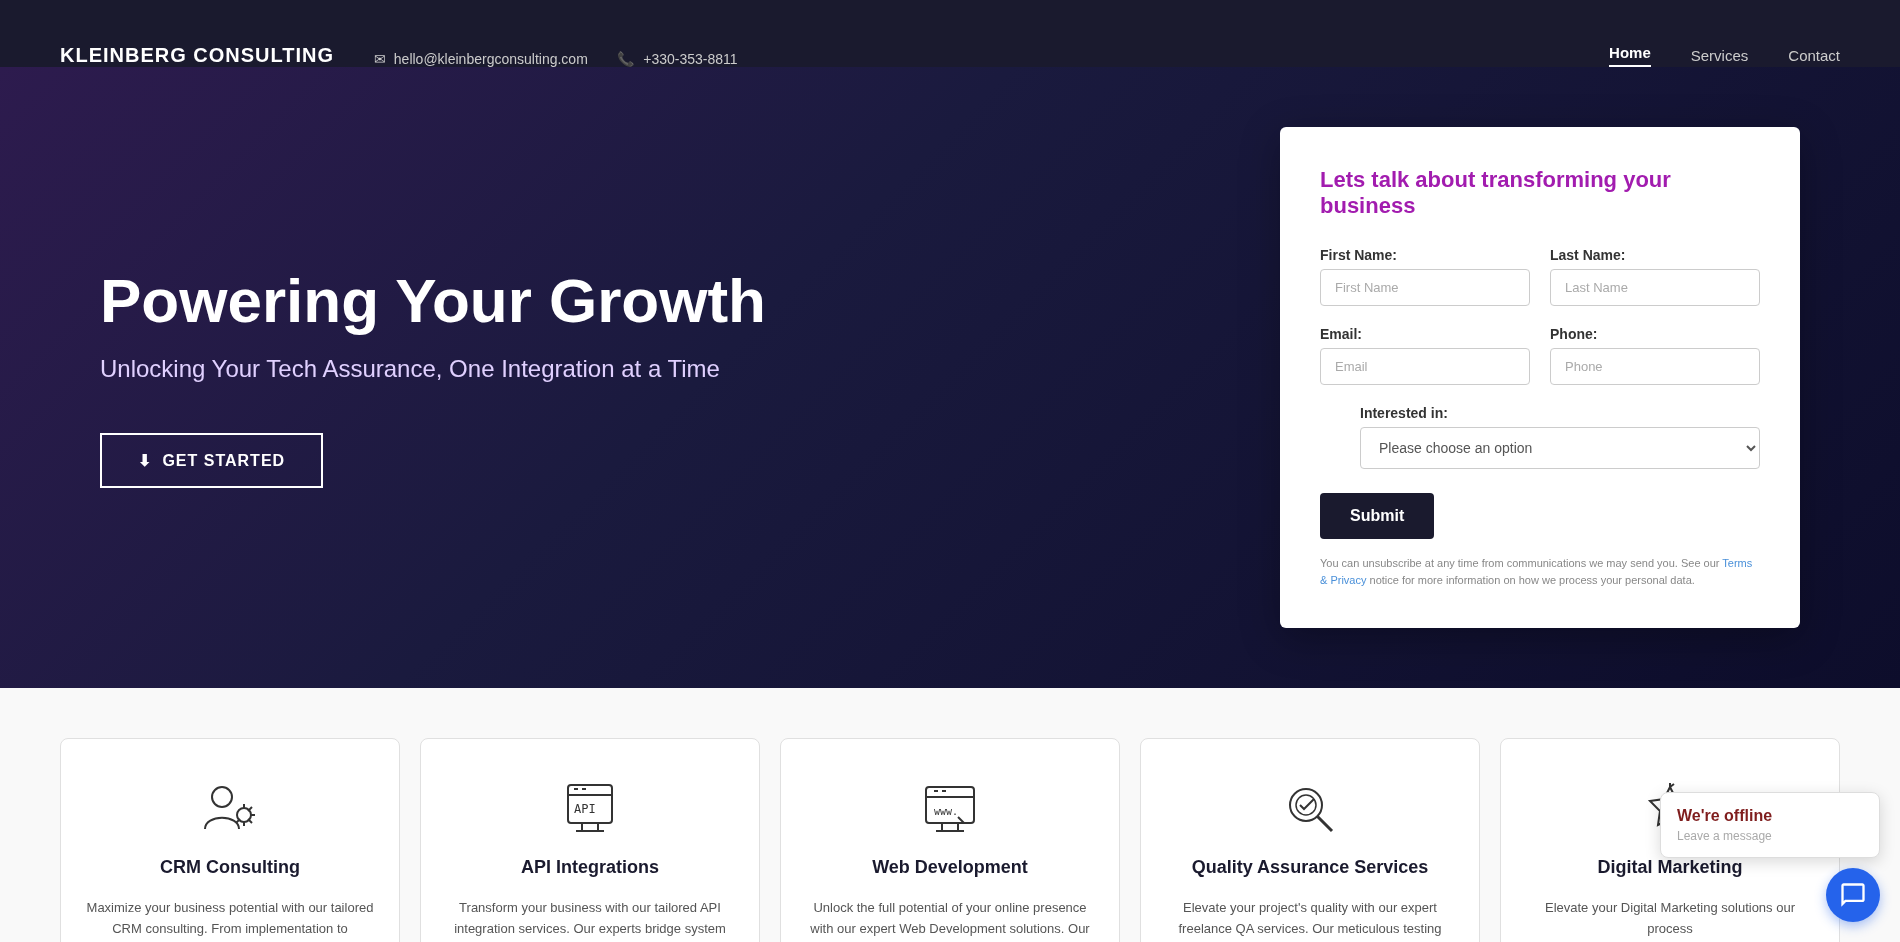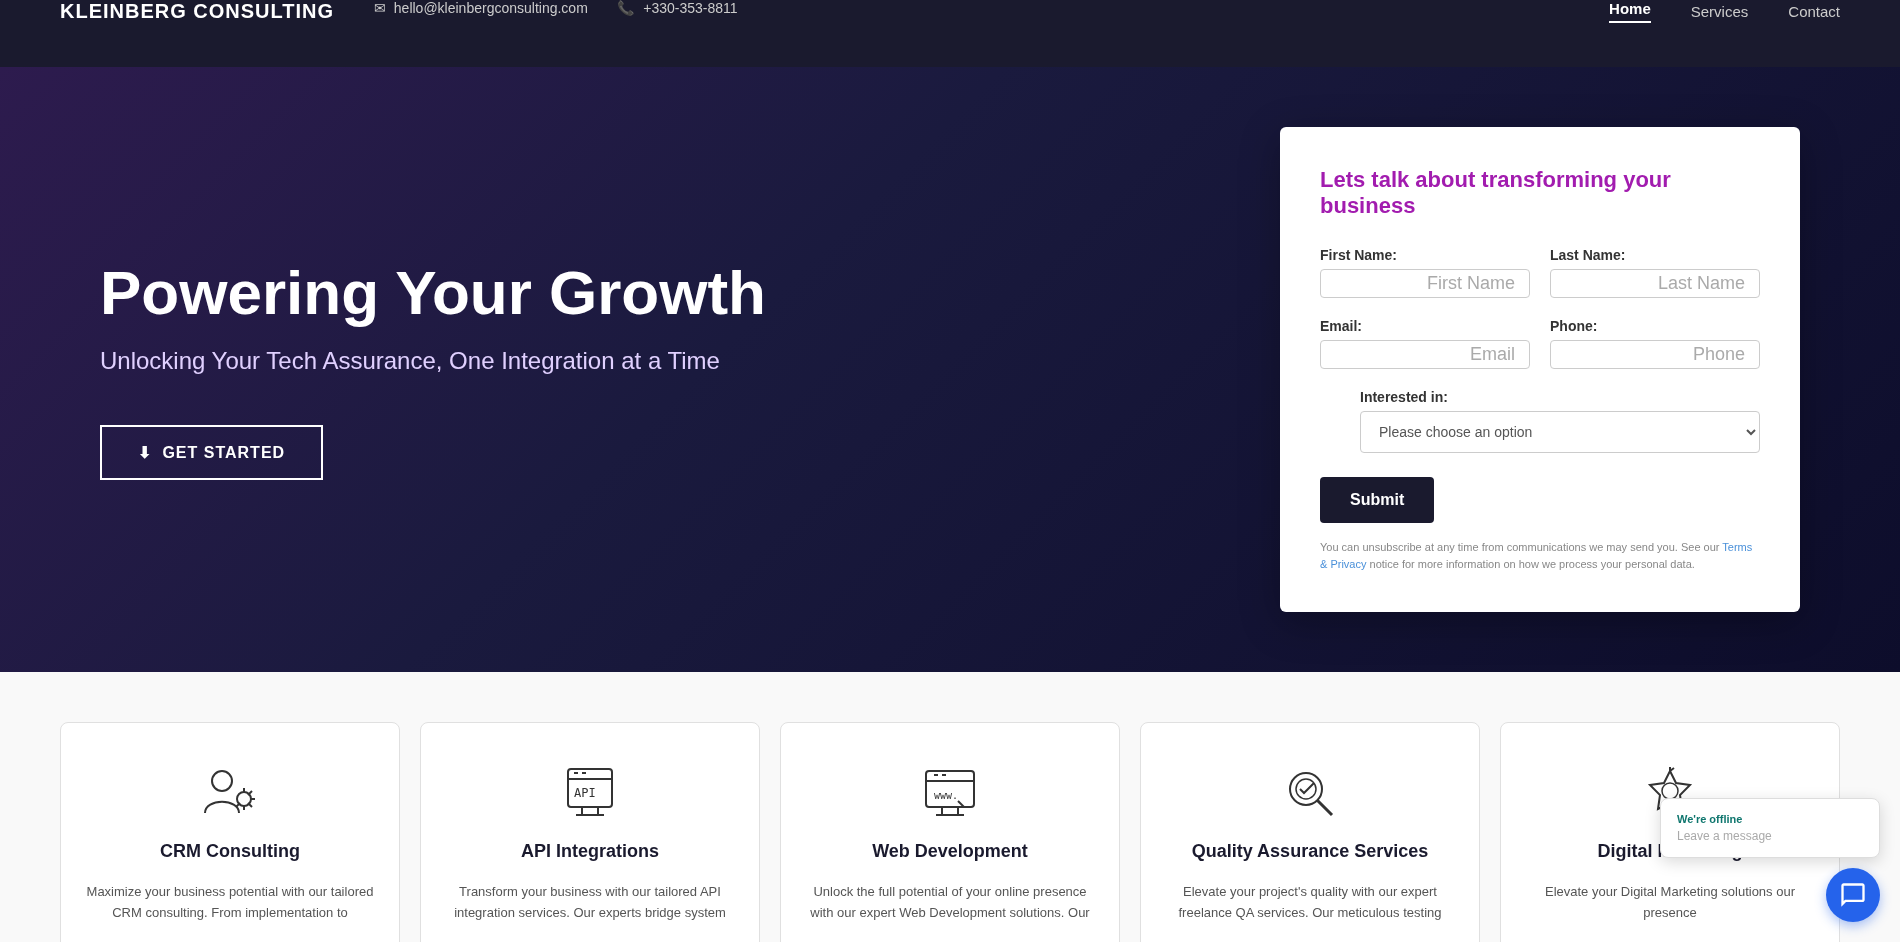--- a/index.html
+++ b/index.html
@@ -2,21 +2,21 @@
 <html><head>
   <meta charset="utf-8">
   <style>
     * { margin: 0; padding: 0; box-sizing: border-box; }
     body { font-family: Arial, sans-serif; background: #fff; width: 1900px; }
 
     
     .navbar {
       background: #1a1a2e;
       display: flex;
-      align-items: flex-start;
+      align-items: flex-end;
       padding: 0 60px;
       height: 67px;
     }
     .navbar-brand {
       font-weight: 900;
       font-size: 20px;
       color: #fff;
       letter-spacing: 1px;
       margin-right: 40px;
     }
@@ -124,25 +124,24 @@
       font-size: 14px;
       font-weight: bold;
       color: #333;
       margin-bottom: 6px;
       display: block;
     }
     .form-input {
       width: 100%;
       border: 1px solid #ccc;
       border-radius: 4px;
-      padding: 3px 14px;
-      font-size: 18px;
+      padding: 10px 14px;
+      font-size: 13px;
       color: #555;
       outline: none;
-      text-align: right;
     }
     .form-input::placeholder { color: #aaa; }
     .form-select {
       width: 100%;
       border: 1px solid #ccc;
       border-radius: 4px;
       padding: 10px 14px;
       font-size: 14px;
       color: #555;
       background: #fff;
@@ -227,22 +226,22 @@
     .chat-box {
       background: #fff;
       border: 1px solid #ddd;
       border-radius: 8px;
       padding: 14px 16px;
       margin-bottom: 10px;
       width: 220px;
       box-shadow: 0 4px 16px rgba(0,0,0,0.15);
     }
     .chat-status {
-      font-size: 11px;
-      color: #0f766e;
+      font-size: 16px;
+      color: #7f1d1d;
       font-weight: bold;
       margin-bottom: 4px;
     }
     .chat-placeholder {
       font-size: 12px;
       color: #aaa;
     }
     .chat-btn {
       background: #2563eb;
       border: none;
@@ -405,21 +404,21 @@
 
   <div class="service-card">
     <div class="service-icon">
       <svg viewBox="0 0 60 60" fill="none" stroke="#333" stroke-width="2">
         <path d="M30 8 L36 20 L50 22 L40 32 L42 46 L30 40 L18 46 L20 32 L10 22 L24 20 Z" stroke="#333" stroke-width="2" fill="none"></path>
         <circle cx="30" cy="28" r="8" stroke="#333" stroke-width="1.5" fill="none"></circle>
         <path d="M30 8 L30 4 M30 8 L34 5"></path>
       </svg>
     </div>
     <div class="service-title">Digital Marketing</div>
-    <div class="service-desc">Elevate your Digital Marketing solutions our presence</div>
+    <div class="service-desc">Elevate your Digital Marketing solutions our process</div>
   </div>
 
 </section>
 
 <div class="chat-widget">
   <div class="chat-box">
     <div class="chat-status">We're offline</div>
     <div class="chat-placeholder">Leave a message</div>
   </div>
   <button class="chat-btn">

